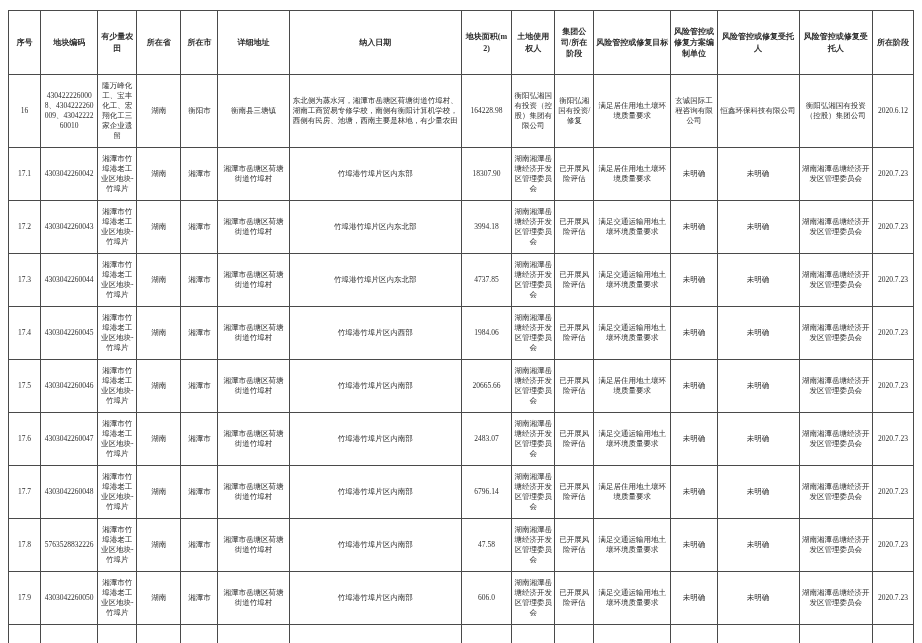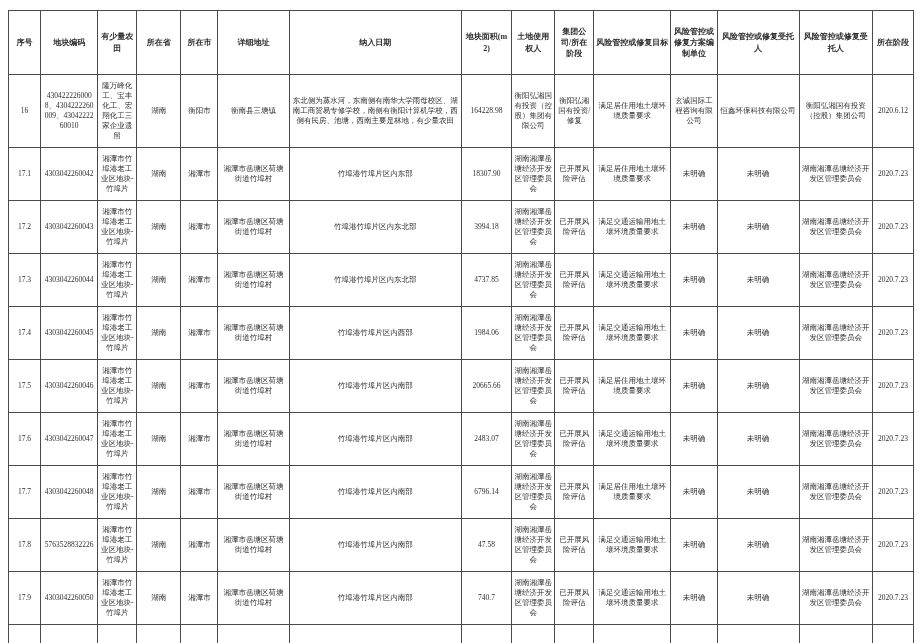--- a/index.html
+++ b/index.html
@@ -88,21 +88,21 @@
         </tr>
     </thead>
     <tbody id="body-rows">
         <tr class="row-first">
           <td class="col-serial">16</td>
           <td class="col-parcel-code">4304222260008、4304222260009、4304222260010</td>
           <td class="col-parcel-name">隆万峰化工、宝丰化工、宏翔化工三家企业遗留</td>
           <td class="col-province">湖南</td>
           <td class="col-city">衡阳市</td>
           <td class="col-address">衡南县三塘镇</td>
-          <td class="col-boundary">东北侧为蒸水河，东南侧有南华大学雨母校区、湖南工商贸易专修学校，南侧有衡阳计算机学校，西侧有民房、池塘，西南主要是林地，有少量农田</td>
+          <td class="col-boundary">东北侧为蒸水河，湘潭市岳塘区荷塘街道竹埠村、湖南工商贸易专修学校，南侧有衡阳计算机学校，西侧有民房、池塘，西南主要是林地，有少量农田</td>
           <td class="col-area-m2">164228.98</td>
           <td class="col-land-use-right-holder">衡阳弘湘国有投资（控股）集团有限公司</td>
           <td class="col-progress-stage">衡阳弘湘国有投资/修复</td>
           <td class="col-control-target">满足居住用地土壤环境质量要求</td>
           <td class="col-plan-unit">玄诚国际工程咨询有限公司</td>
           <td class="col-control-unit">恒鑫环保科技有限公司</td>
           <td class="col-trustee">衡阳弘湘国有投资（控股）集团公司</td>
           <td class="col-inclusion-date">2020.6.12</td>
         </tr>
         <tr>
@@ -242,21 +242,21 @@
           <td class="col-inclusion-date">2020.7.23</td>
         </tr>
         <tr>
           <td class="col-serial">17.9</td>
           <td class="col-parcel-code">4303042260050</td>
           <td class="col-parcel-name">湘潭市竹埠港老工业区地块-竹埠片</td>
           <td class="col-province">湖南</td>
           <td class="col-city">湘潭市</td>
           <td class="col-address">湘潭市岳塘区荷塘街道竹埠村</td>
           <td class="col-boundary">竹埠港竹埠片区内南部</td>
-          <td class="col-area-m2">740.7</td>
+          <td class="col-area-m2">606.0</td>
           <td class="col-land-use-right-holder">湖南湘潭岳塘经济开发区管理委员会</td>
           <td class="col-progress-stage">已开展风险评估</td>
           <td class="col-control-target">满足交通运输用地土壤环境质量要求</td>
           <td class="col-plan-unit">未明确</td>
           <td class="col-control-unit">未明确</td>
           <td class="col-trustee">湖南湘潭岳塘经济开发区管理委员会</td>
           <td class="col-inclusion-date">2020.7.23</td>
         </tr>
         <tr class="row-partial">
           <td class="col-serial"></td>

